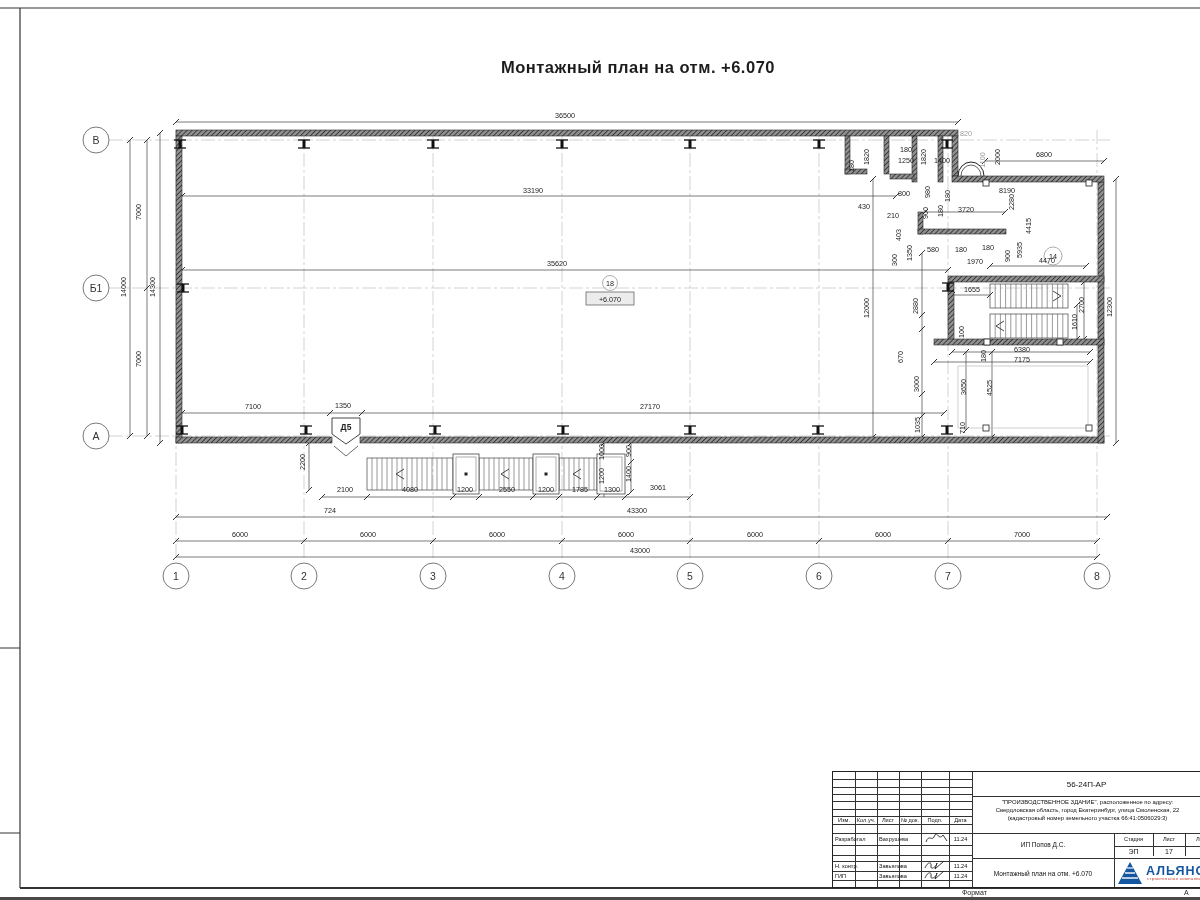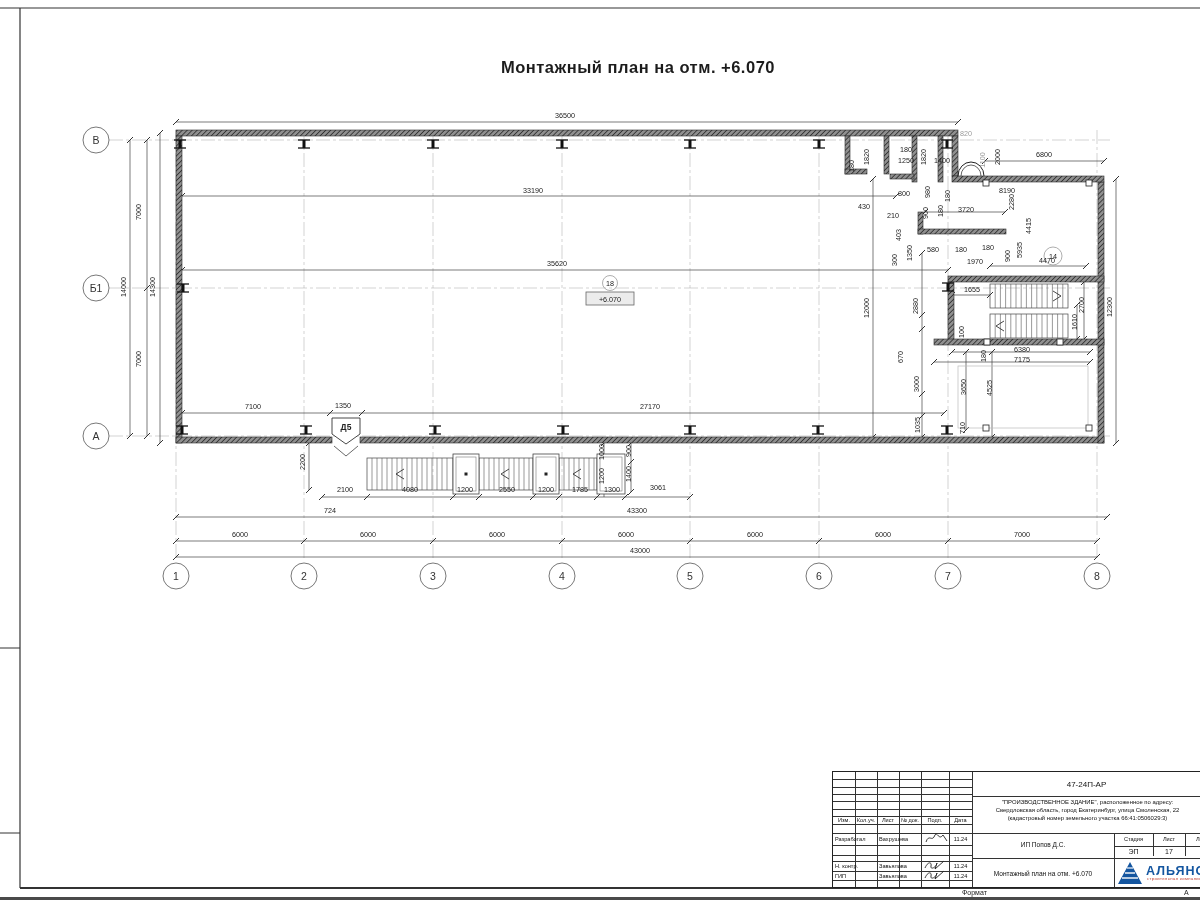--- a/index.html
+++ b/index.html
@@ -479,21 +479,21 @@
       <path d="M2 9 C5 2 9 3 8 7 C7 11 13 9 14 4 L12 10 L21 2" stroke="#222" fill="none" stroke-width="0.9"></path>
       </svg>
 
     <span style="left:2px;top:101px;width:42px">ГИП</span>
     <span style="left:46px;top:101px;width:40px">Завьялова</span>
     <span class="c" style="left:116px;top:101px;width:23px">11.24</span>
     <svg style="position:absolute;left:90px;top:97px" width="26" height="12" viewBox="0 0 26 12">
       <path d="M2 9 C5 2 9 3 8 7 C7 11 13 9 14 4 L12 10 L21 2" stroke="#222" fill="none" stroke-width="0.9"></path>
       </svg>
 
-    <span class="c" style="left:139px;right:0;top:8px;font-size:8px">47-24П-АР</span>
+    <span class="c" style="left:139px;right:0;top:8px;font-size:8px">56-24П-АР</span>
     <span class="c" style="left:141px;right:0;top:27px;font-size:5.9px">"ПРОИЗВОДСТВЕННОЕ ЗДАНИЕ", расположенное по адресу:</span>
     <span class="c" style="left:141px;right:0;top:35px;font-size:5.9px">Свердловская область, город Екатеринбург, улица Смоленская, 22</span>
     <span class="c" style="left:141px;right:0;top:43px;font-size:5.9px">(кадастровый номер земельного участка 66:41:0506029:3)</span>
     <span class="c" style="left:139px;top:69px;width:142px;font-size:6.5px">ИП Попов Д.С.</span>
     <span class="c" style="left:139px;top:98px;width:142px;font-size:6.6px">Монтажный план на отм. +6.070</span>
 
     <span class="c" style="left:281px;top:64px;width:39px">Стадия</span>
     <span class="c" style="left:320px;top:64px;width:32px">Лист</span>
     <span class="c" style="left:352px;top:64px;width:40px">Листов</span>
     <span class="c" style="left:281px;top:76px;width:39px;font-size:7px">ЭП</span>

